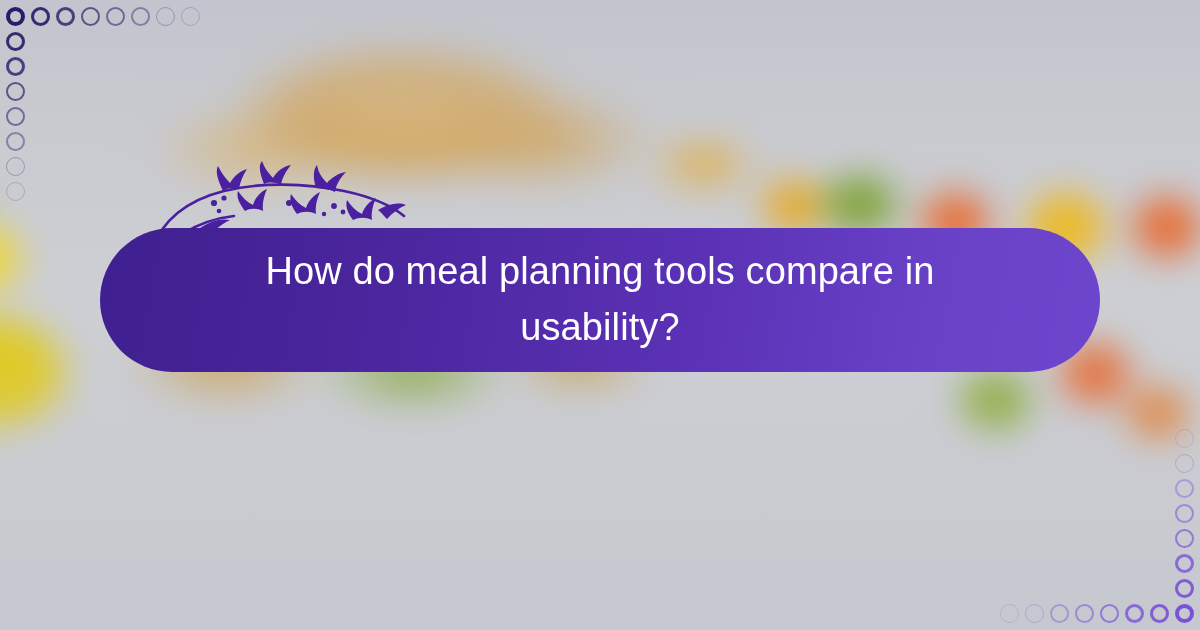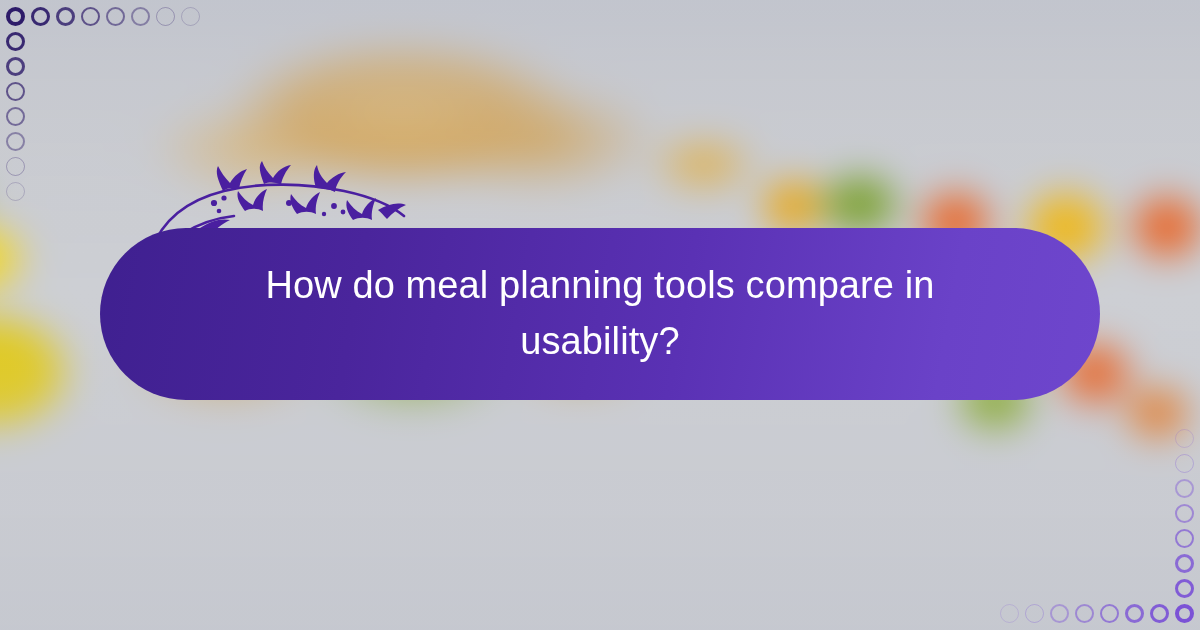--- a/index.html
+++ b/index.html
@@ -71,21 +71,21 @@
     width: 262px;
     height: 96px;
   }
 
   
   .pill {
     position: absolute;
     left: 100px;
     top: 228px;
     width: 1000px;
-    height: 172px;
+    height: 144px;
     border-radius: 86px;
     background: linear-gradient(100deg, #3f2090 0%, #4a259c 26%, #5a31b4 58%, #6a42c8 84%, #6e46cd 100%);
     display: flex;
     align-items: center;
     justify-content: center;
   }
   .pill-title {
     width: 720px;
     text-align: center;
     color: #ffffff;

